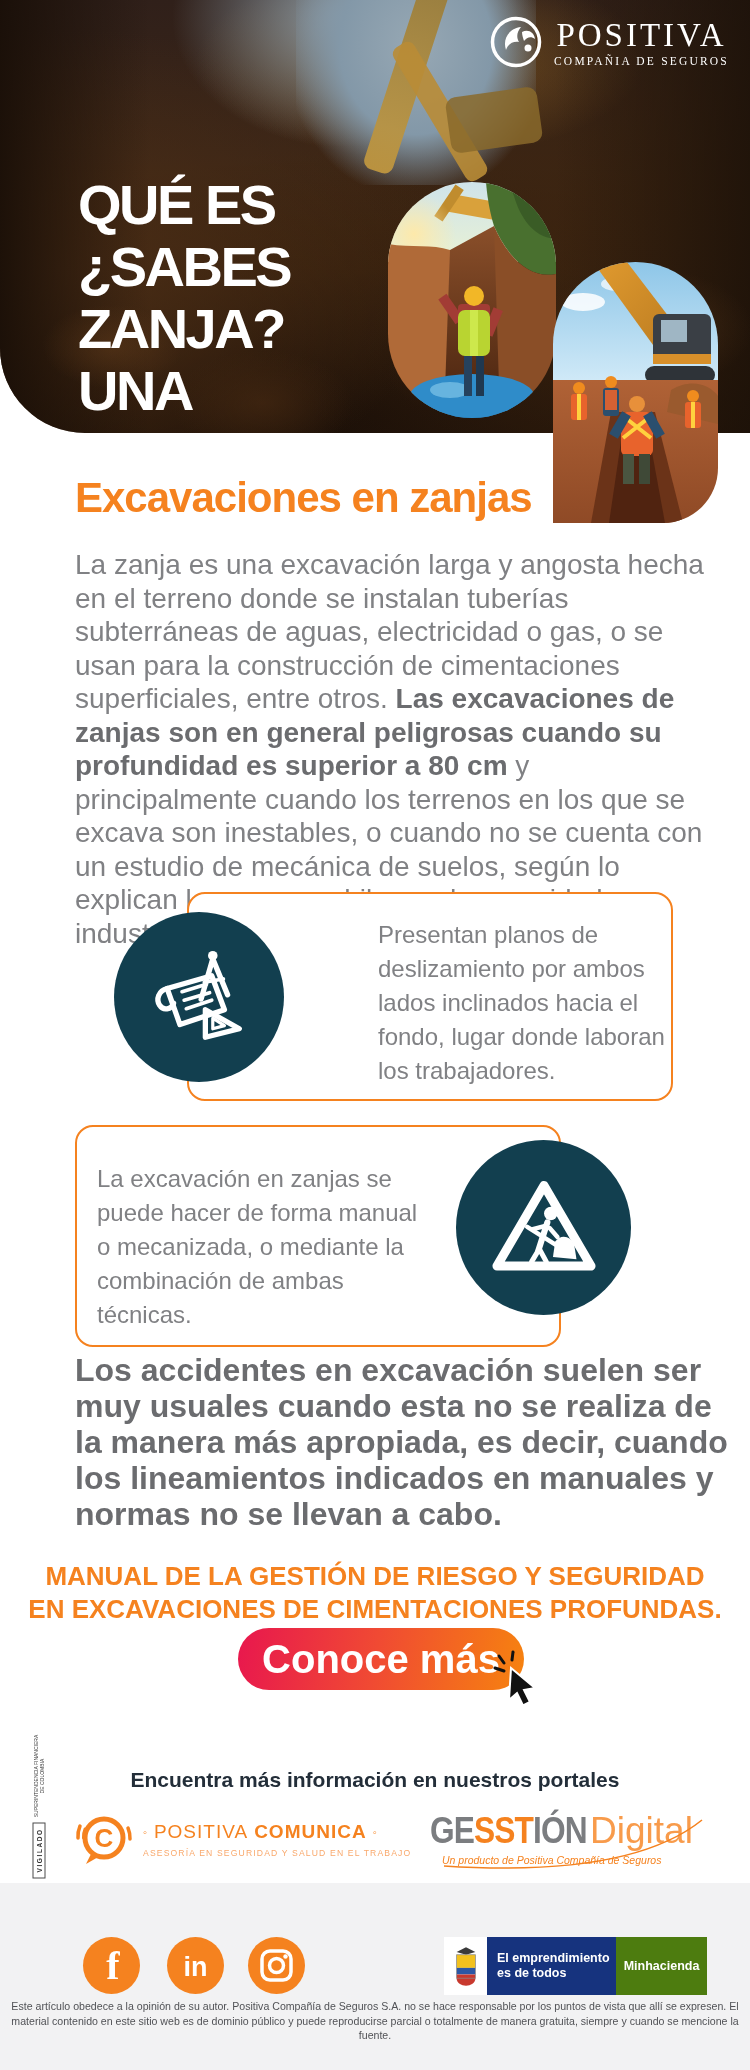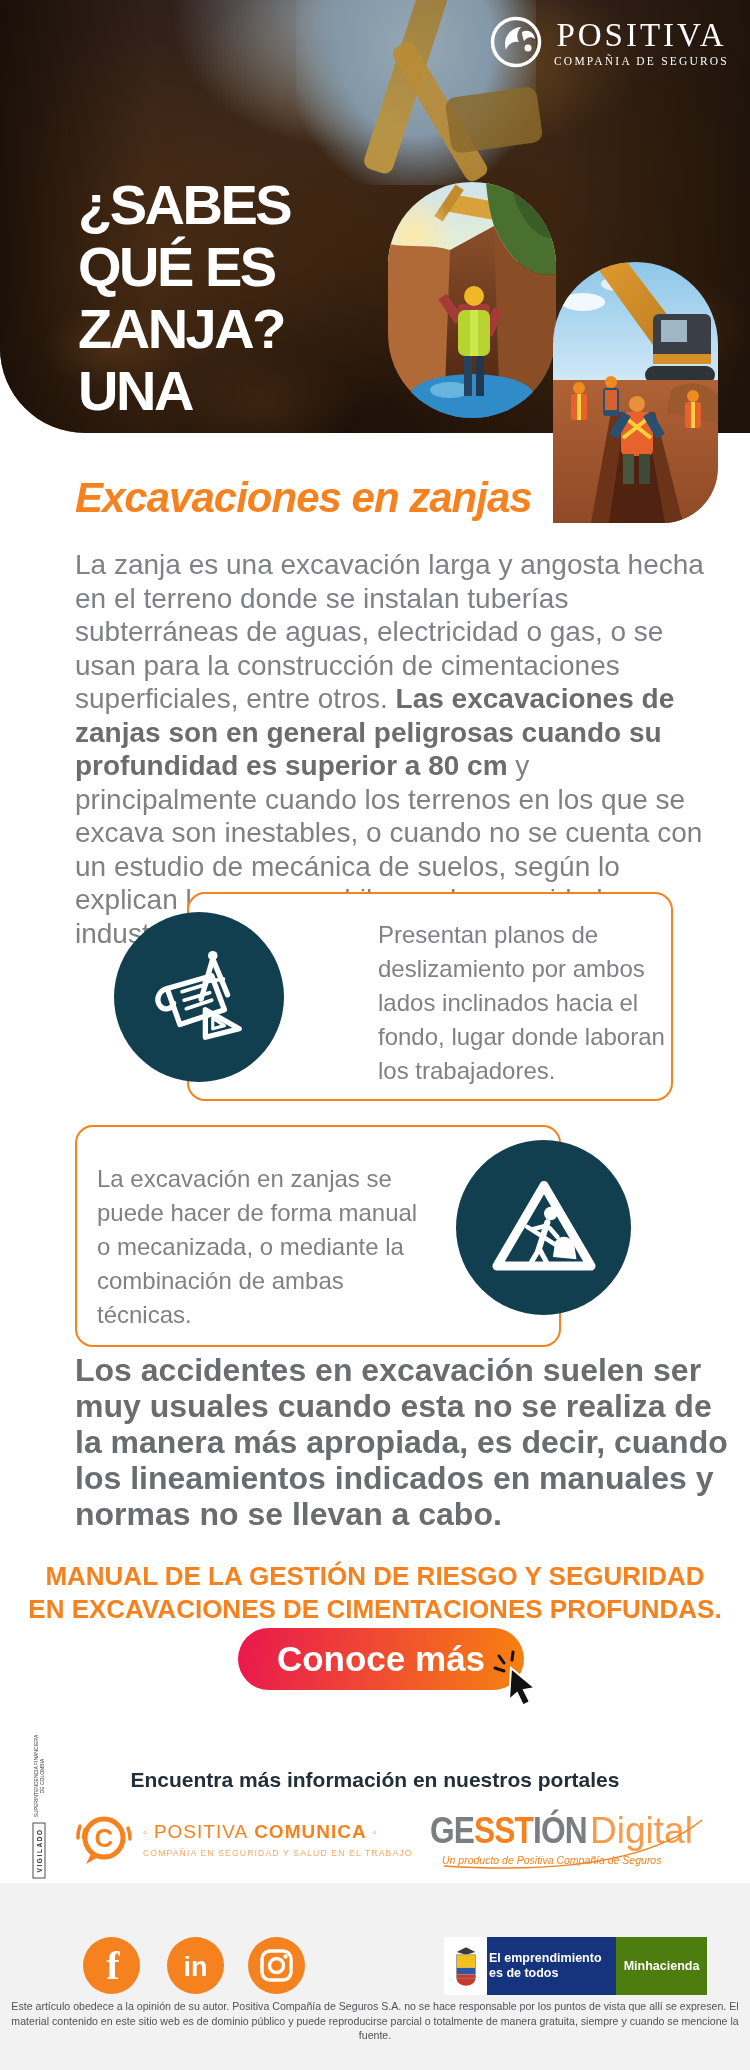--- a/index.html
+++ b/index.html
@@ -41,21 +41,21 @@
         font-size:56px;line-height:62px;letter-spacing:-2.5px;}
   .headline span{display:block;}
 
   .photo-pill{position:absolute;left:388px;top:182px;width:168px;height:236px;
         border-radius:84px;overflow:hidden;box-shadow:0 0 0 0 transparent;}
   .photo-arch{position:absolute;left:553px;top:262px;width:165px;height:261px;
         border-radius:84px 84px 56px 0;overflow:hidden;}
 
   
   .article-title{position:absolute;left:75px;top:474px;margin:0;color:#F5821F;
-        font-size:42px;font-weight:800;letter-spacing:-1px;font-style:italic;}
+        font-size:42px;font-weight:800;letter-spacing:-1px;}
   .intro{position:absolute;left:75px;top:548px;width:640px;margin:0;
         color:#808184;font-size:28px;line-height:33.5px;}
   .intro b{color:#6b6c6f;}
 
   .callout{position:absolute;border:2px solid #F5821F;border-radius:18px;background:#fff;}
   .callout-1{left:187px;top:892px;width:482px;height:205px;}
   .callout-2{left:75px;top:1125px;width:482px;height:218px;}
   .callout-text{position:absolute;margin:0;color:#808184;font-size:24px;line-height:34px;}
   .callout-text-1{left:378px;top:918px;width:300px;}
   .callout-text-2{left:97px;top:1162px;width:336px;}
@@ -66,21 +66,21 @@
 
   .accidents{position:absolute;left:75px;top:1352px;width:655px;margin:0;
         color:#6b6c6f;font-size:32px;line-height:36px;font-weight:700;}
 
   .manual{position:absolute;left:0;top:1560px;width:750px;text-align:center;
         color:#F5821F;font-size:26px;line-height:33px;font-weight:800;}
 
   
   .cta{position:absolute;left:238px;top:1628px;width:286px;height:62px;border:none;cursor:pointer;
         border-radius:32px;background:linear-gradient(100deg,#E8174E 0%,#F04A33 48%,#F6830F 100%);
-        color:#fff;font-family:"Liberation Sans",sans-serif;font-size:35px;font-weight:800;}
+        color:#fff;font-family:"Liberation Sans",sans-serif;font-size:40px;font-weight:800;}
   .cta::before{content:"";position:absolute;left:-9px;top:9px;right:7px;bottom:-9px;
         background:#fff;border-radius:36px;z-index:-1;
         box-shadow:0 24px 30px rgba(140,130,210,.30);}
   .cursor{position:absolute;left:487px;top:1650px;width:64px;height:64px;z-index:5;}
 
   
   .portals-heading{position:absolute;left:0;top:1768px;width:750px;margin:0;text-align:center;
         color:#232E39;font-size:21px;font-weight:700;}
   .comunica{position:absolute;left:72px;top:1808px;display:flex;align-items:center;gap:9px;cursor:pointer;}
   .comunica-lines{display:flex;flex-direction:column;}
@@ -99,21 +99,21 @@
 
   
   .band{position:absolute;left:0;top:1883px;width:750px;height:187px;background:#F2F2F3;}
   .social{position:absolute;top:54px;width:57px;height:57px;border-radius:50%;
         background:#F5821F;border:none;padding:0;cursor:pointer;
         display:flex;align-items:center;justify-content:center;}
   .social-fb{left:83px;} .social-li{left:167px;} .social-ig{left:248px;}
   .gov{position:absolute;left:444px;top:54px;height:58px;display:flex;}
   .gov-white{width:43px;background:#fff;display:flex;align-items:center;justify-content:center;}
   .gov-navy{width:129px;background:#16337E;color:#fff;display:flex;flex-direction:column;
-        justify-content:center;padding-left:2px;box-sizing:border-box;
+        justify-content:center;padding-left:10px;box-sizing:border-box;
         font-size:12.5px;font-weight:700;line-height:15px;}
   .gov-blue{width:91px;background:#4d7c0f;color:#fff;display:flex;align-items:center;
         justify-content:center;font-size:12.5px;font-weight:700;}
   .legal{position:absolute;left:10px;top:116px;width:730px;margin:0;text-align:center;
         color:#515256;font-size:10.6px;line-height:14.5px;}
 
   
   .vigilado{position:absolute;left:-29px;top:1794px;width:135px;height:34px;
         transform:rotate(-90deg);transform-origin:center;display:flex;align-items:center;gap:5px;}
   .vig-box{border:1.5px solid #4a4a4a;padding:2px 5px;font-size:6.5px;letter-spacing:1.6px;
@@ -139,22 +139,22 @@
         <path d="M34,18 C40,15 46,18 47,25 C43,22 39,23 36,27 C35,24 34,21 34,18 Z" fill="#fff"></path>
         <circle cx="40" cy="34" r="3.5" fill="#fff"></circle>
       </svg>
       <div class="brand-text">
         <div class="brand-name">POSITIVA</div>
         <div class="brand-tag">COMPAÑIA DE SEGUROS</div>
       </div>
     </div>
 
     <h1 class="headline">
+      <span>QUÉ ES</span>
       <span>¿SABES</span>
-      <span>QUÉ ES</span>
       <span>ZANJA?</span>
       <span>UNA</span>
     </h1>
   </section>
 
   <div class="photo-pill">
     <svg width="168" height="236" viewBox="0 0 168 236">
       <defs>
         <linearGradient id="skyg" x1="0" y1="0" x2="0" y2="1">
           <stop offset="0" stop-color="#cfe3ea"></stop>
@@ -304,21 +304,21 @@
       <path d="M13,21 A19 19 0 0 0 11.5,30" fill="none" stroke="#F5821F" stroke-width="3" stroke-linecap="round"></path>
       <path d="M56,20 A26 26 0 0 1 58,31" fill="none" stroke="#F5821F" stroke-width="3.5" stroke-linecap="round"></path>
     </svg>
     <div class="comunica-lines">
       <div class="comunica-name">
         <span class="dot">◦</span>
         <span>POSITIVA</span>
         <span class="bold">COMUNICA</span>
         <span class="dot">◦</span>
       </div>
-      <div class="comunica-sub">COMPAÑIA EN SEGURIDAD Y SALUD EN EL TRABAJO</div>
+      <div class="comunica-sub">ASESORÍA EN SEGURIDAD Y SALUD EN EL TRABAJO</div>
     </div>
   </div>
 
   <div class="gesstion">
     <svg class="gesstion-swoosh" viewBox="0 0 280 62">
       <path d="M14,52 Q200,64 272,6" fill="none" stroke="#F5821F" stroke-width="1.6"></path>
     </svg>
     <div class="gesstion-row">
       <span class="gesstion-main"><span>GE</span><span class="org">SST</span><span>IÓN</span></span>
       <span class="gesstion-digital">Digital</span>

